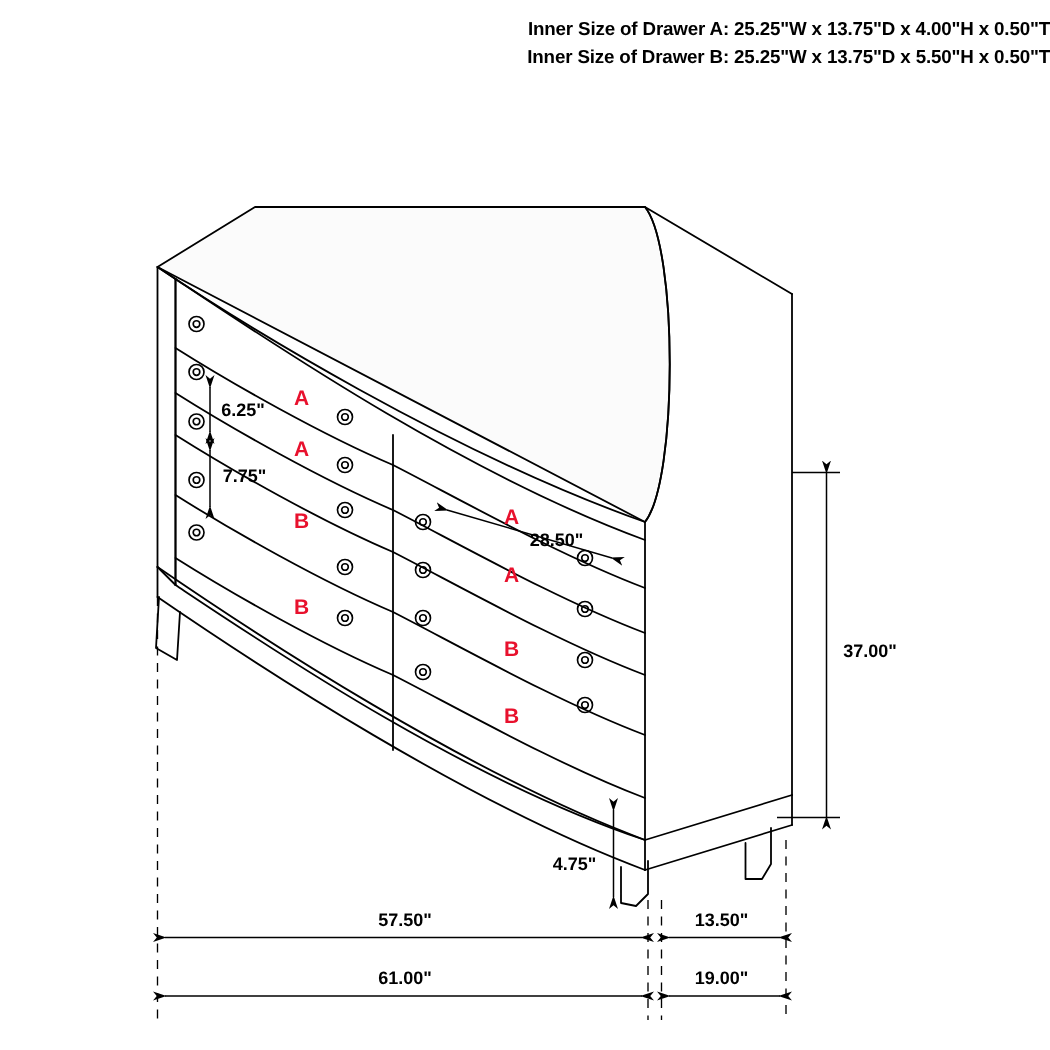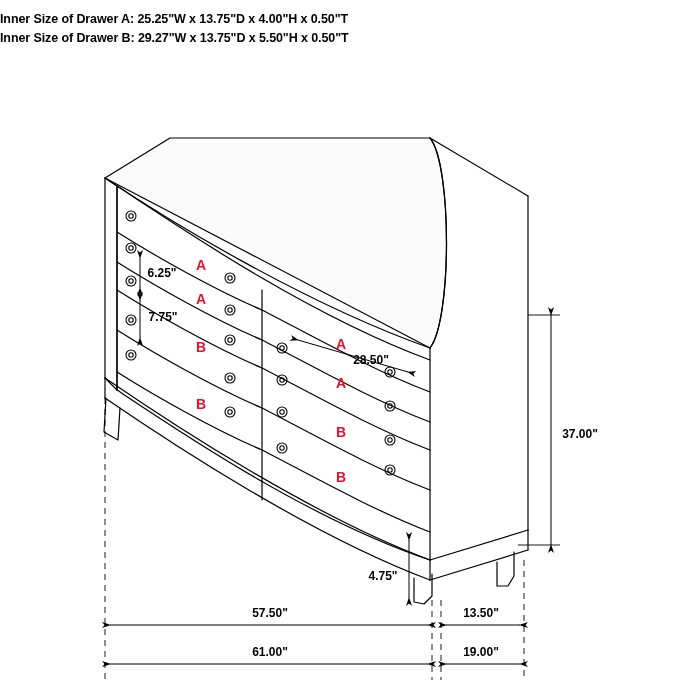--- a/index.html
+++ b/index.html
@@ -17,21 +17,21 @@
   #stage {
     position: relative;
     width: 700px;
     height: 700px;
   }
   .header-lines {
     position: absolute;
     top: 10px;
     left: 0;
     width: 700px;
-    text-align: left;
+    text-align: right;
   }
   .header-line {
     font-size: 12.5px;
     font-weight: bold;
     color: #000;
     line-height: 19px;
     letter-spacing: -0.1px;
     white-space: nowrap;
   }
   svg.diagram {
@@ -59,21 +59,21 @@
     transform: translate(-50%, -50%);
   }
 </style>
 </head>
 <body>
 
 <div id="stage">
 
   <div class="header-lines">
     <div class="header-line">Inner Size of Drawer A: 25.25"W x 13.75"D x 4.00"H x 0.50"T</div>
-    <div class="header-line">Inner Size of Drawer B: 29.27"W x 13.75"D x 5.50"H x 0.50"T</div>
+    <div class="header-line">Inner Size of Drawer B: 25.25"W x 13.75"D x 5.50"H x 0.50"T</div>
   </div>
 
   <svg class="diagram" viewBox="0 0 700 700">
     <g fill="none" stroke="#000000" stroke-width="1.2" stroke-linejoin="round" stroke-linecap="round">
 
       <path d="M105,178 L170,138 L430,138 C452,165 452,320 430,348 L105,178 Z" fill="#fbfbfb"></path>
 
       <path d="M105,178 C160,215 300,302 430,348" fill="none"></path>
 
       <path d="M430,138 C452,165 452,320 430,348"></path>

